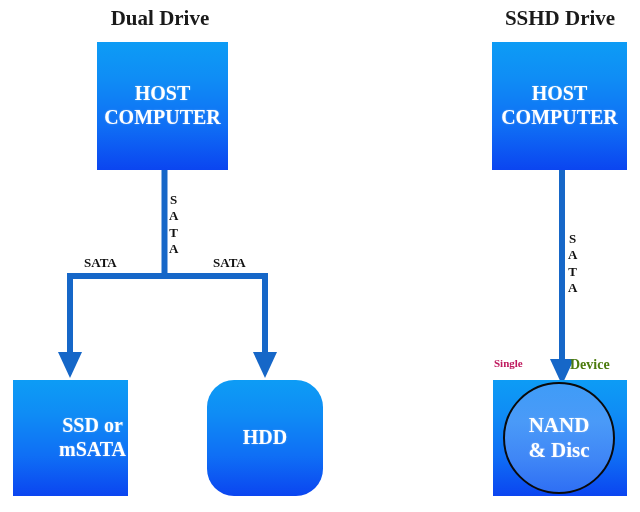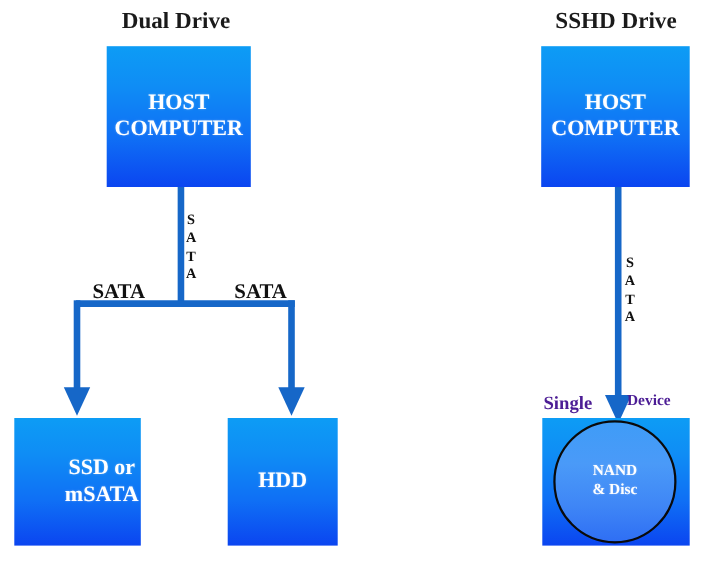--- a/index.html
+++ b/index.html
@@ -50,54 +50,54 @@
     font-size: 20px;
     font-weight: bold;
     line-height: 1.18;
     text-align: center;
     white-space: pre-line;
     text-shadow: 0 0 2px rgba(255,255,255,0.35);
   }
 
   #box-host-left   { left: 97px;  top: 42px;  width: 131px; height: 128px; }
   #box-ssd         { left: 13px;  top: 380px; width: 115px; height: 116px; padding-left: 44px; }
-  #box-hdd         { left: 207px; top: 380px; width: 100px; height: 116px; }
+  #box-hdd         { left: 207px; top: 380px; width: 116px; height: 116px; border-radius: 27px; }
   #box-host-right  { left: 492px; top: 42px;  width: 135px; height: 128px; }
   #box-sshd        { left: 493px; top: 380px; width: 134px; height: 116px; }
 
   
   #sshd-circle {
     position: absolute;
     left: 10px;
     top: 2px;
     width: 112px;
     height: 112px;
     border-radius: 50%;
     border: 2px solid #0a0a0a;
     box-sizing: border-box;
     background: linear-gradient(180deg, #3f9cf7 0%, #4a9af8 35%, #3f86f6 70%, #2f6ff4 100%);
     display: flex;
     align-items: center;
     justify-content: center;
   }
-  #sshd-circle .device-label { font-size: 14px; }
+  #sshd-circle .device-label { font-size: 21px; }
 
   
   #connectors {
     position: absolute;
     left: 0; top: 0;
     width: 640px;
     height: 512px;
     pointer-events: none;
   }
 
   
   .edge-label-h {
     position: absolute;
-    font-size: 19px;
+    font-size: 13px;
     font-weight: bold;
     color: #111111;
     white-space: nowrap;
   }
   #label-sata-ssd { left: 84px;  top: 255px; }
   #label-sata-hdd { left: 213px; top: 255px; }
 
   .edge-label-v {
     position: absolute;
     font-size: 13px;
@@ -107,31 +107,31 @@
     flex-direction: column;
     align-items: center;
     line-height: 1.25;
   }
   #label-sata-left  { left: 169px; top: 192px; }
   #label-sata-right { left: 568px; top: 231px; }
 
   #label-single {
     position: absolute;
     left: 494px; top: 357px;
-    font-size: 17px;
-    font-weight: bold;
-    color: #4c1d95;
+    font-size: 11px;
+    font-weight: bold;
+    color: #be185d;
     white-space: nowrap;
   }
   #label-device {
     position: absolute;
     left: 570px; top: 357px;
     font-size: 14px;
     font-weight: bold;
-    color: #4c1d95;
+    color: #4d7c0f;
     white-space: nowrap;
   }
 </style>
 </head>
 <body>
 
 <div id="diagram-root">
 
   <svg id="connectors" viewBox="0 0 640 512" width="640" height="512">
 

